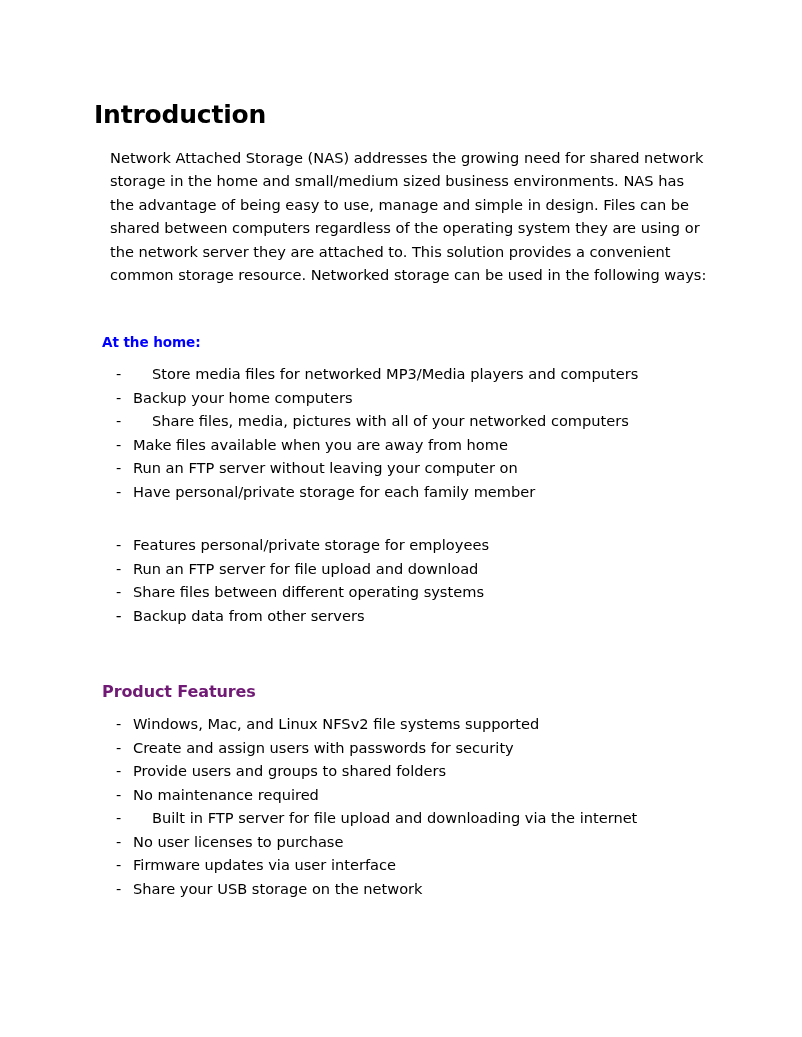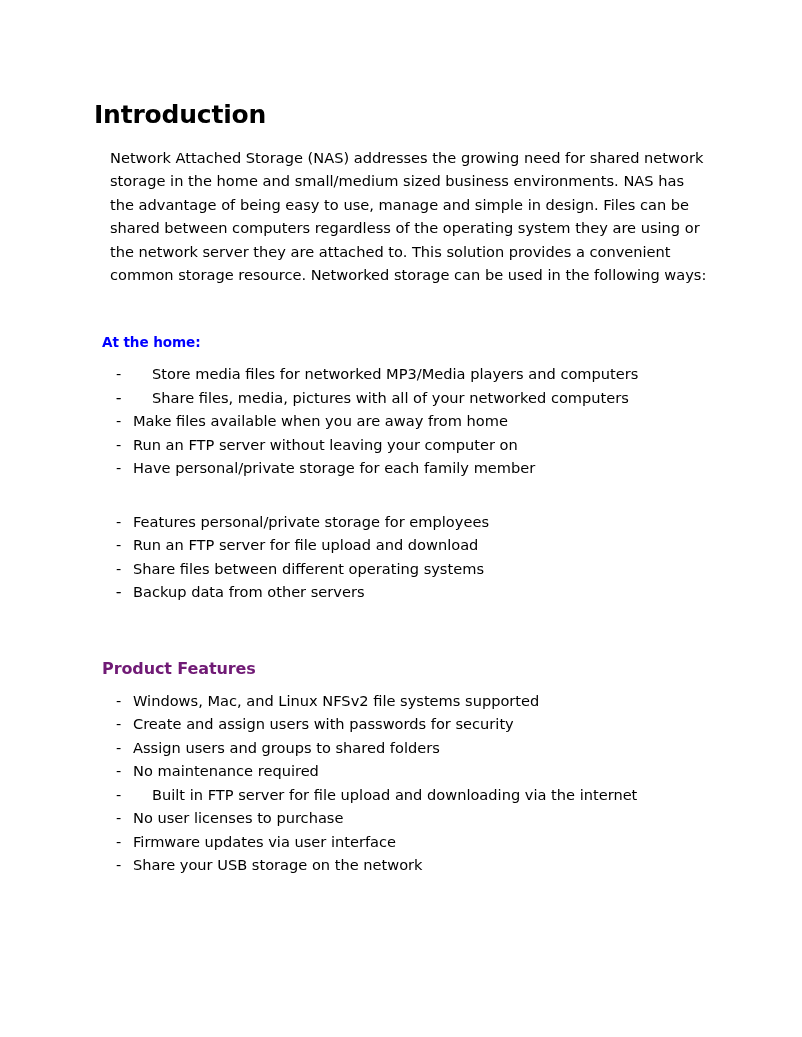--- a/index.html
+++ b/index.html
@@ -103,21 +103,21 @@
     <h1 class="doc-title">Introduction</h1>
 
     <p class="body-para">Network Attached Storage (NAS) addresses the growing need for shared network storage in the home and small/medium sized business environments. NAS has the advantage of being easy to use, manage and simple in design. Files can be shared between computers regardless of the operating system they are using or the network server they are attached to. This solution provides a convenient common storage resource. Networked storage can be used in the following ways:</p>
 
     <div class="gap-home-head"></div>
 
     <h2 class="section-head blue">At the home:</h2>
     <div class="list-top-pad"></div>
     <ul class="dash-list" id="list-home">
         <li class="dash-item tabbed"><span class="dash">-</span><span>Store media files for networked MP3/Media players and computers</span></li>
-        <li class="dash-item"><span class="dash">-</span></li>
+        <li class="dash-item"><span class="dash">-</span><span>Backup your home computers</span></li>
         <li class="dash-item tabbed"><span class="dash">-</span><span>Share files, media, pictures with all of your networked computers</span></li>
         <li class="dash-item"><span class="dash">-</span><span>Make files available when you are away from home</span></li>
         <li class="dash-item"><span class="dash">-</span><span>Run an FTP server without leaving your computer on</span></li>
         <li class="dash-item"><span class="dash">-</span><span>Have personal/private storage for each family member</span></li>
       </ul>
 
     <div class="gap-office-head"></div>
 
     <div class="list-top-pad"></div>
     <ul class="dash-list" id="list-office">
@@ -128,21 +128,21 @@
         <li class="dash-item"><span class="dash">-</span><span>Backup data from other servers</span></li>
       </ul>
 
     <div class="gap-features"></div>
 
     <h2 class="section-head red">Product Features</h2>
     <div class="list-top-pad"></div>
     <ul class="dash-list" id="list-features">
         <li class="dash-item"><span class="dash">-</span><span>Windows, Mac, and Linux NFSv2 file systems supported</span></li>
         <li class="dash-item"><span class="dash">-</span><span>Create and assign users with passwords for security</span></li>
-        <li class="dash-item"><span class="dash">-</span><span>Assign users and groups to shared folders</span></li>
+        <li class="dash-item"><span class="dash">-</span><span>Provide users and groups to shared folders</span></li>
         <li class="dash-item"><span class="dash">-</span><span>No maintenance required</span></li>
         <li class="dash-item tabbed"><span class="dash">-</span><span>Built in FTP server for file upload and downloading via the internet</span></li>
         <li class="dash-item"><span class="dash">-</span><span>No user licenses to purchase</span></li>
         <li class="dash-item"><span class="dash">-</span><span>Firmware updates via user interface</span></li>
         <li class="dash-item"><span class="dash">-</span><span>Share your USB storage on the network</span></li>
       </ul>
 
   </div>
 </div>
 

